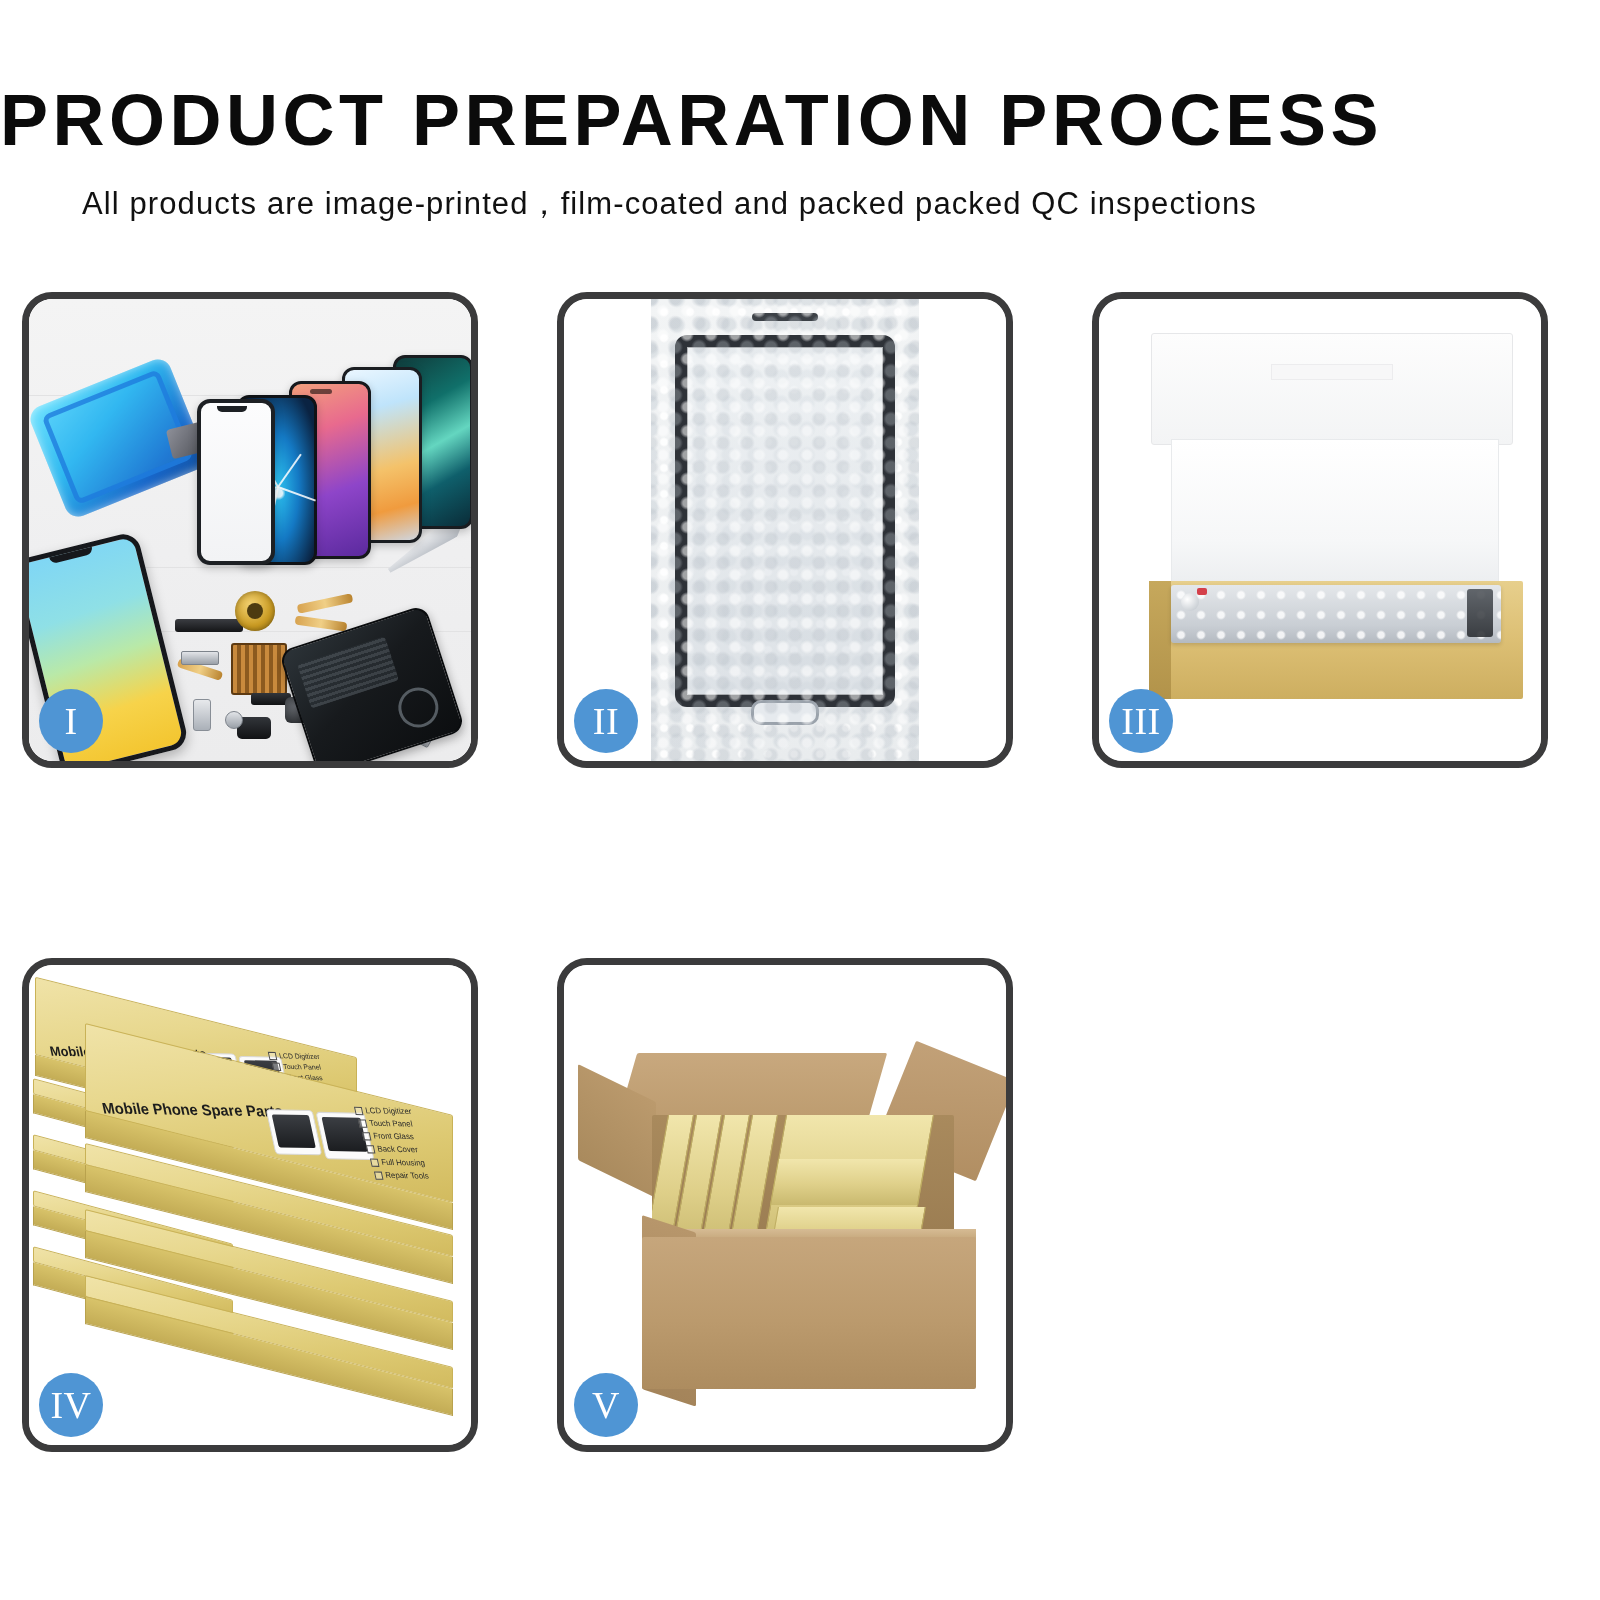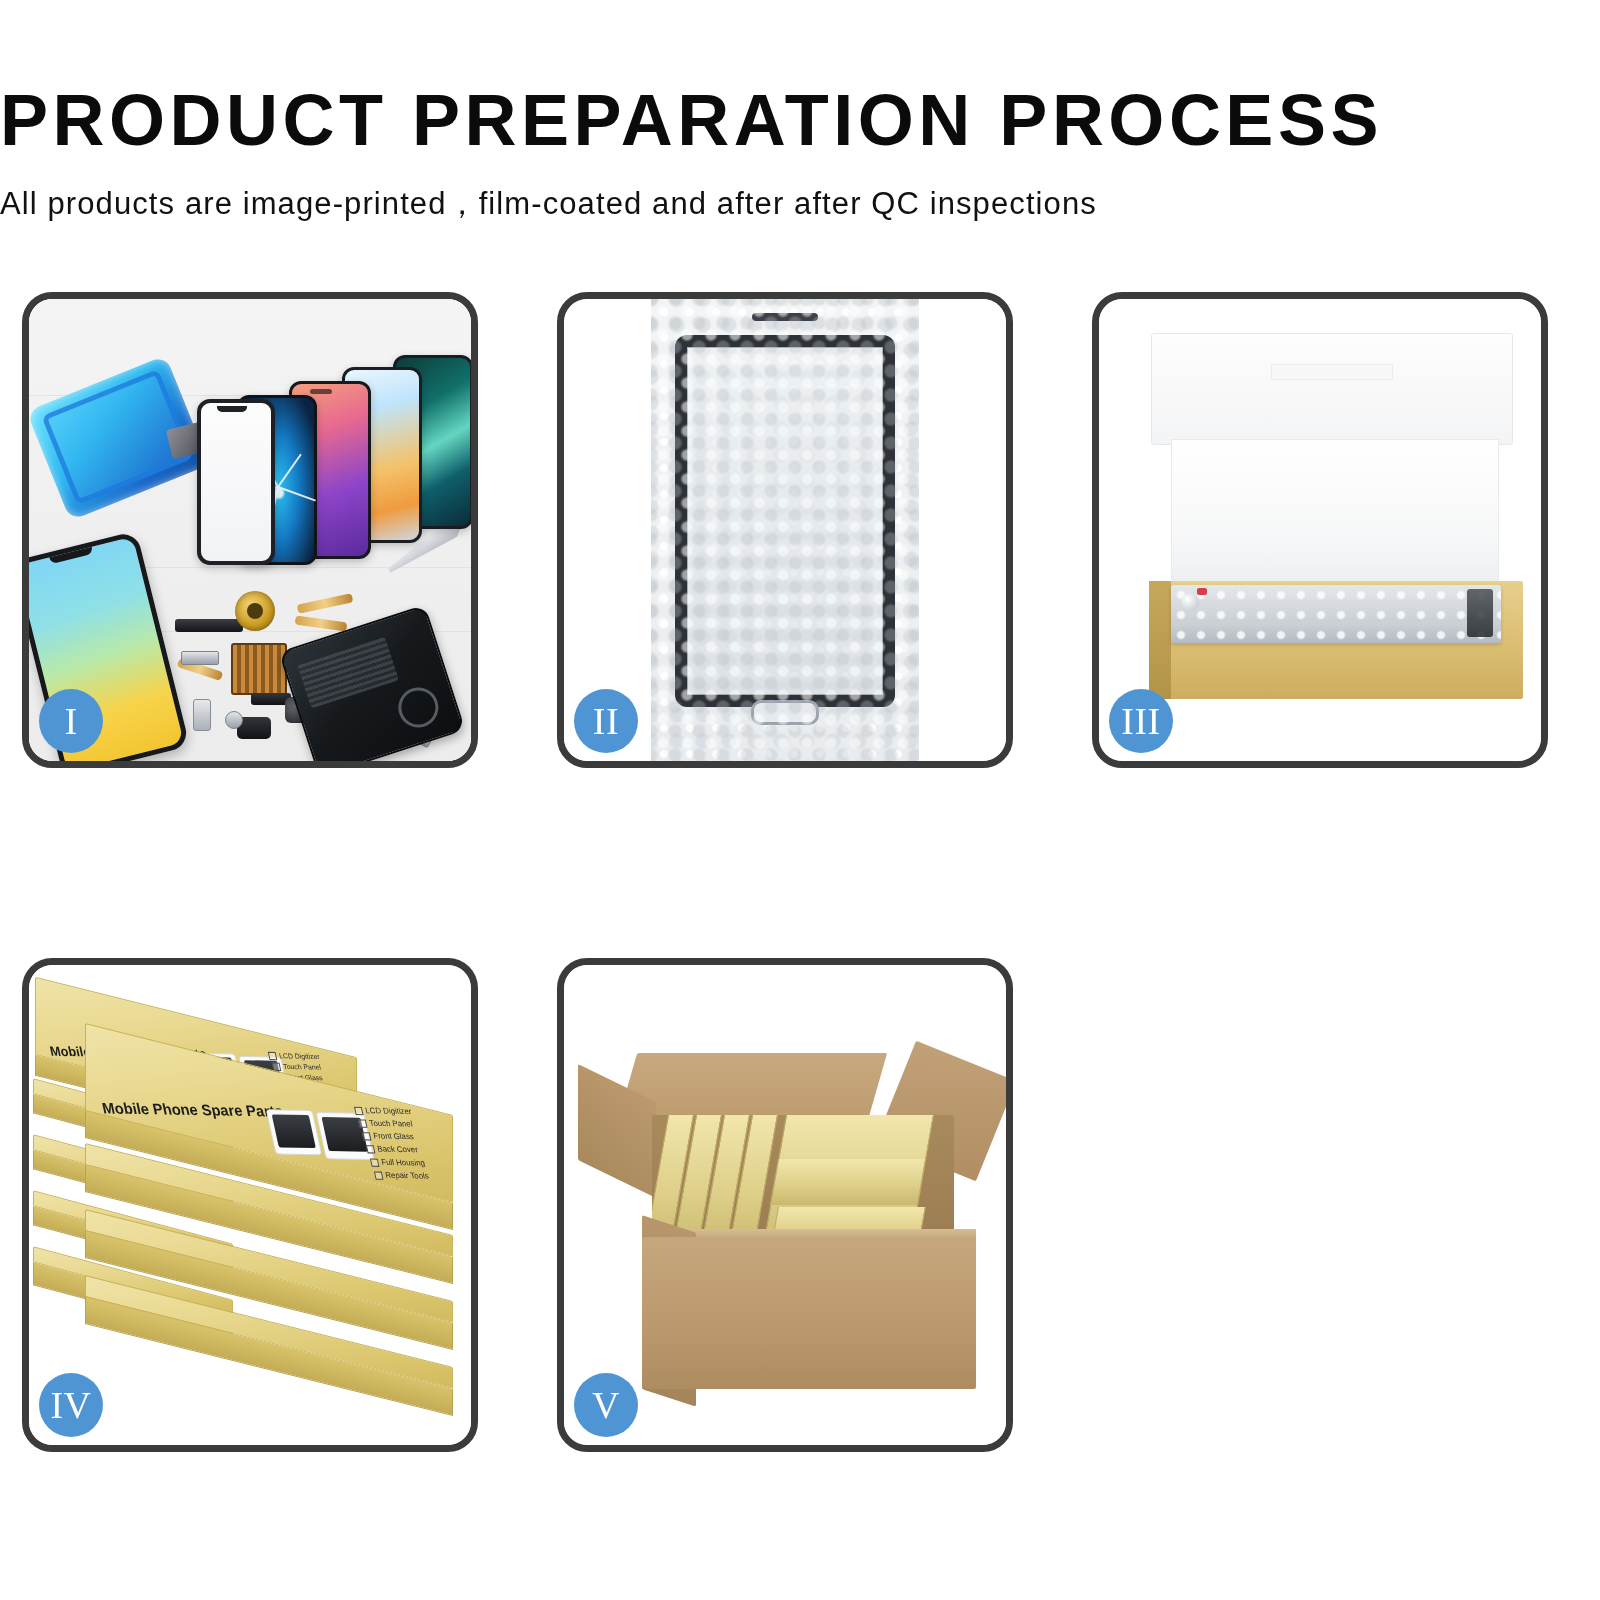--- a/index.html
+++ b/index.html
@@ -6,21 +6,21 @@
   body{
     width:1600px;height:1600px;
     background:#ffffff;
     font-family:"Liberation Sans", sans-serif;
     overflow:hidden;
     position:relative;
   }
   .page{position:absolute;inset:0;}
 
   
-  .header{position:absolute;left:0;top:0;width:1339px;text-align:left;}
+  .header{position:absolute;left:0;top:0;width:1339px;text-align:center;}
   .title{
     font-family:"Liberation Sans", sans-serif;
     font-size:72px;font-weight:700;color:#0b0b0b;
     letter-spacing:4.5px;line-height:1;
     margin:0;padding-top:84px;white-space:nowrap;
   }
   .subtitle{
     font-family:"Liberation Sans", sans-serif;
     font-size:31px;font-weight:400;color:#111;
     letter-spacing:1.1px;line-height:1;
@@ -352,21 +352,21 @@
     border-radius:26px;transform:skewY(-11deg);z-index:-1;
   }
 </style>
 </head>
 <body>
 
 <div class="page">
 
   <div class="header">
     <h1 class="title">PRODUCT PREPARATION PROCESS</h1>
-    <p class="subtitle">All products are image-printed，film-coated and after after QC inspections</p>
+    <p class="subtitle">All products are image-printed，film-coated and packed packed QC inspections</p>
   </div>
 
   <div class="panel" style="left:22px;top:292px;width:456px;height:476px;">
     <div class="panel-media">
       <div class="p1-bg"></div>
       <div class="p1-shelf" style="top:96px;"></div>
       <div class="p1-shelf" style="top:268px;"></div>
       <div class="p1-shelf" style="top:332px;"></div>
 
       <div class="p1-adh">

